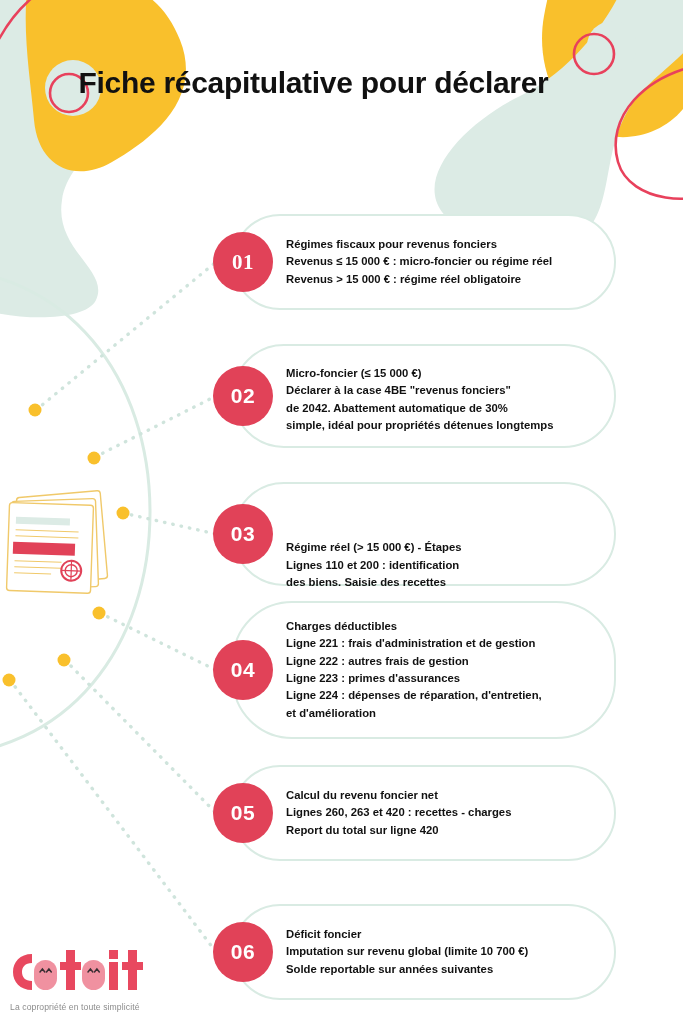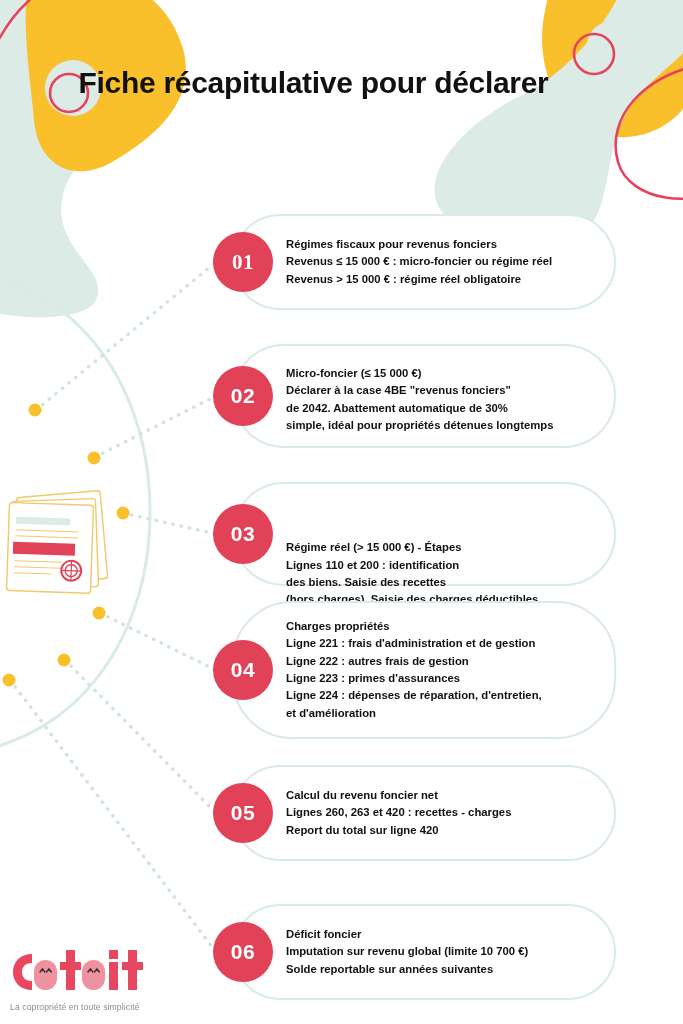--- a/index.html
+++ b/index.html
@@ -201,28 +201,27 @@
           <p>simple, idéal pour propriétés détenues longtemps</p>
         </div>
       </div>
       <div class="step">
         <div class="step-card" style="top: 482.4px; height: 103.2px;"></div>
         <div class="step-badge" style="top: 504px; left: 213px; position: absolute;">03</div>
         <div class="step-text" style="top: 499.4px; margin-top: 40px;">
           <p>Régime réel (&gt; 15 000 €) - Étapes</p>
           <p>Lignes 110 et 200 : identification</p>
           <p>des biens. Saisie des recettes</p>
-          <p>(hors charges). Saisie des charges déductibles</p>
         </div>
       </div>
       <div class="step">
         <div class="step-card" style="top: 601.1px; height: 137.8px;"></div>
         <div class="step-badge" style="top: 640px; left: 213px; position: absolute;">04</div>
         <div class="step-text" style="top: 618.1px;">
-          <p>Charges propriétés</p>
+          <p>Charges déductibles</p>
           <p>Ligne 221 : frais d'administration et de gestion</p>
           <p>Ligne 222 : autres frais de gestion</p>
           <p>Ligne 223 : primes d'assurances</p>
           <p>Ligne 224 : dépenses de réparation, d'entretien,</p>
           <p>et d'amélioration</p>
         </div>
       </div>
       <div class="step">
         <div class="step-card" style="top: 765px; height: 96px;"></div>
         <div class="step-badge" style="top: 783px; left: 213px; position: absolute;">05</div>

